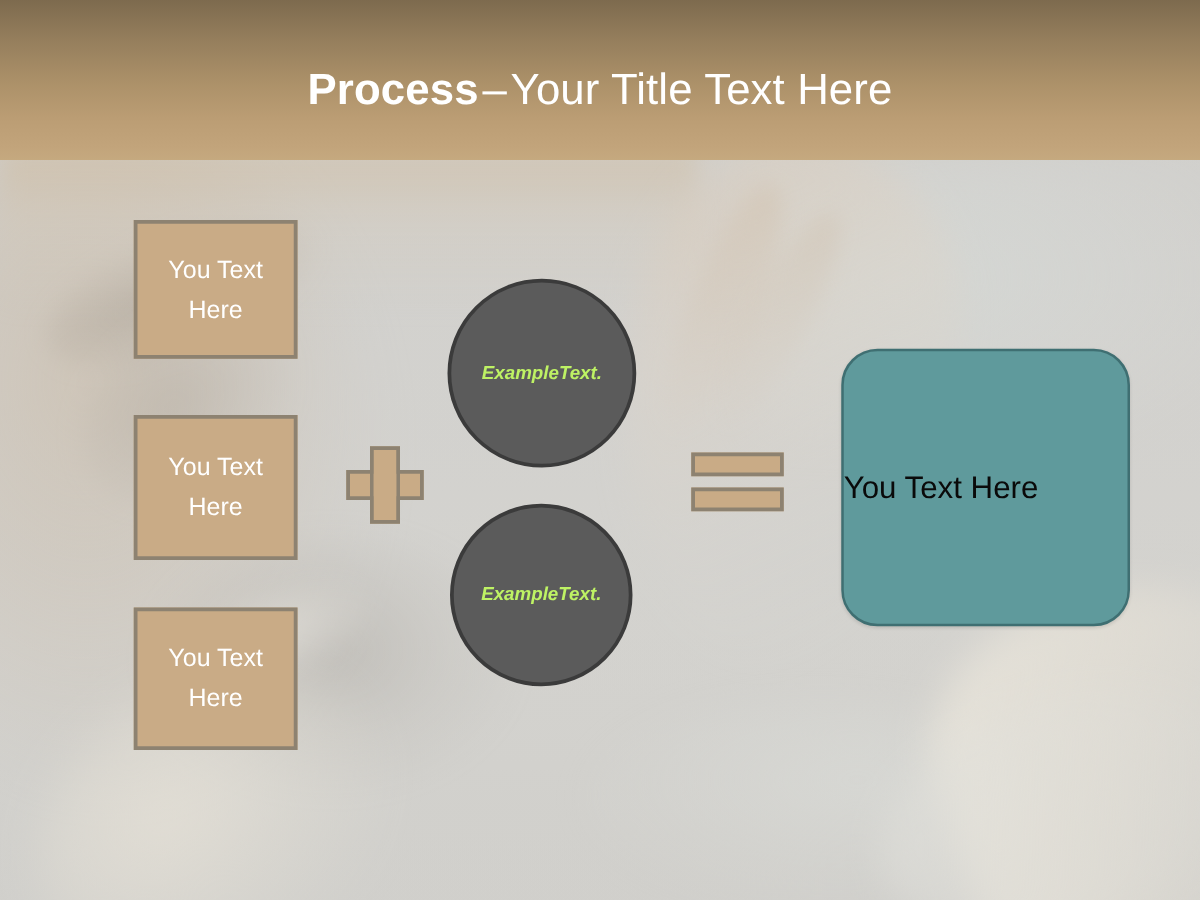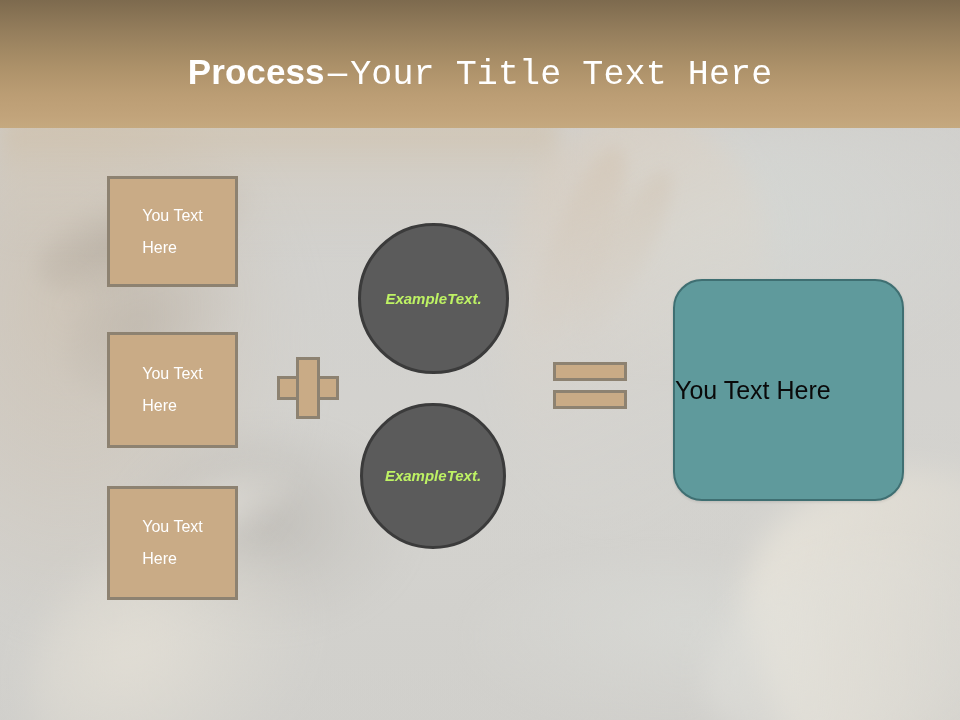--- a/index.html
+++ b/index.html
@@ -156,33 +156,33 @@
     left: 0; top: 50px;
     width: 960px;
     text-align: center;
     font-size: 35px;
     color: #ffffff;
     letter-spacing: 0.1px;
     white-space: nowrap;
     line-height: 44px;
   }
   .slide-title .t-bold { font-weight: 700; }
-  .slide-title .t-reg  { font-weight: 400; font-family: Liberation Mono, monospace; }
+  .slide-title .t-reg  { font-weight: 400; }
   .slide-title .t-dash { font-weight: 400; padding: 0 3px; }
 
   
   .tan-box {
     position: absolute;
     background: #c9ab86;
     border: 3px solid #8d8271;
     box-sizing: border-box;
     color: #ffffff;
-    font-size: 16px;
+    font-size: 20px;
     line-height: 32px;
-    text-align: left;
+    text-align: center;
     display: flex;
     align-items: center;
     justify-content: center;
     padding: 0 6px;
   }
   .tan-box .lbl { display: block; }
   #box1 { left: 107px; top: 176px; width: 131px; height: 111px; }
   #box2 { left: 107px; top: 332px; width: 131px; height: 116px; }
   #box3 { left: 107px; top: 486px; width: 131px; height: 114px; }
 

